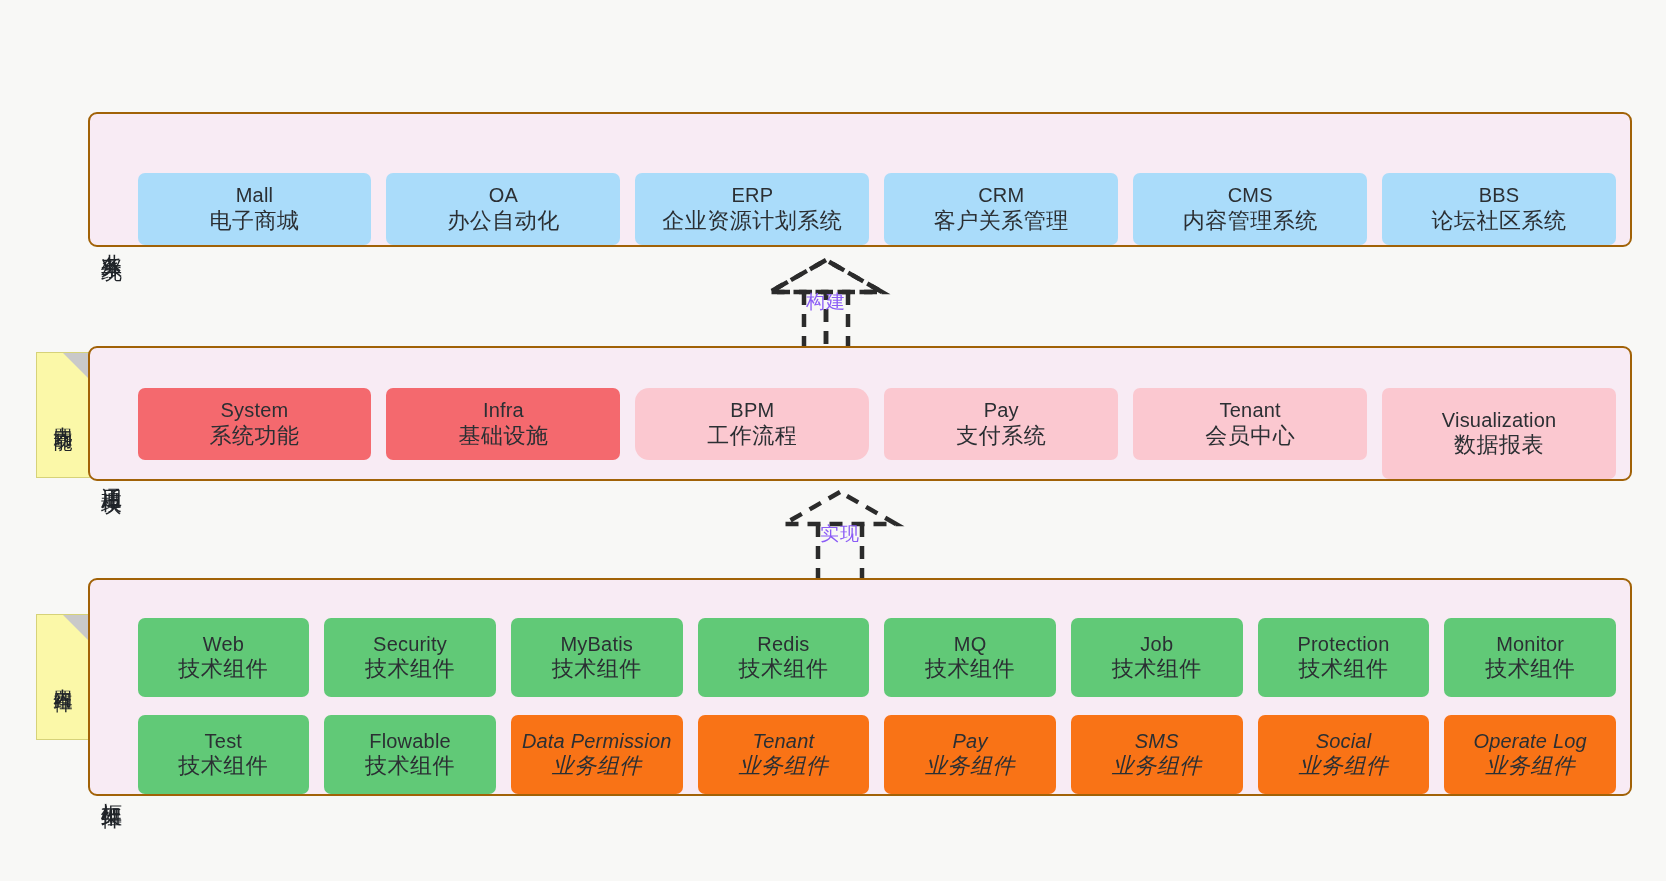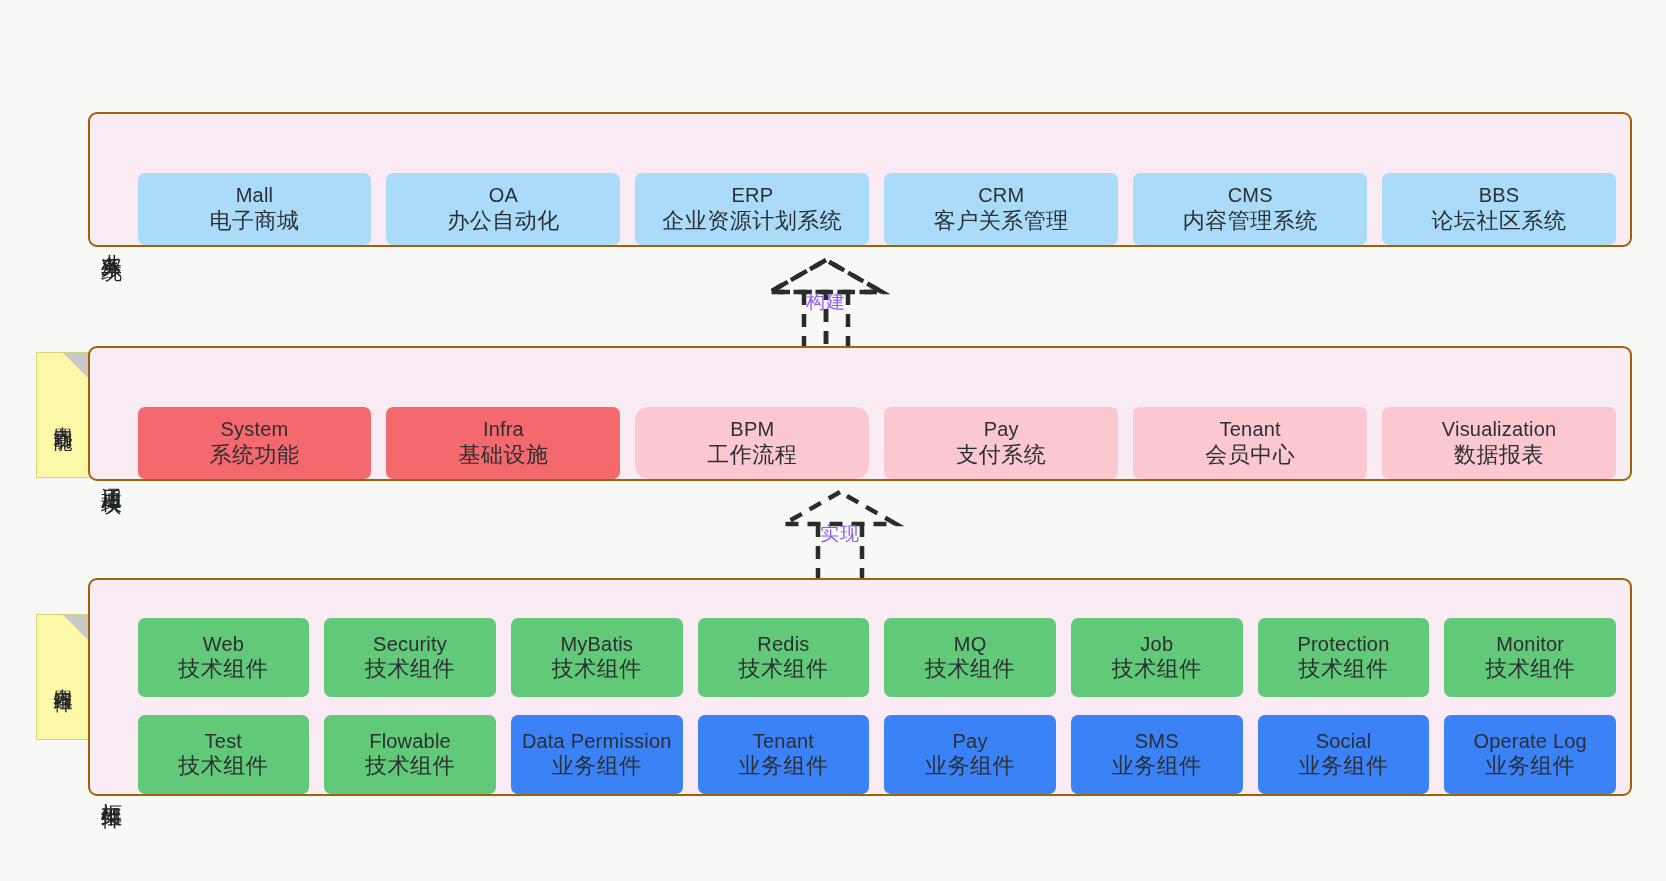--- a/index.html
+++ b/index.html
@@ -85,21 +85,21 @@
   }
   .card .cn {
     font-size: 22px;
     letter-spacing: 0.5px;
   }
 
   .c-blue        { background: #aadcfa; }
   .c-red         { background: #f4696e; }
   .c-pink        { background: #fbc8d0; }
   .c-green       { background: #61c977; }
-  .c-lightgreen  { background: #3b82f6; }
+  .c-lightgreen  { background: #f97316; font-style: italic; }
 
   
   .note {
     position: absolute;
     background: #fbf8a8;
     border: 1px solid #d6d279;
     display: flex;
     align-items: center;
     justify-content: center;
   }
@@ -206,21 +206,21 @@
           <div class="cn">工作流程</div>
         </div>
         <div class="card c-pink" style="height:72px;">
           <div class="en">Pay</div>
           <div class="cn">支付系统</div>
         </div>
         <div class="card c-pink" style="height:72px;">
           <div class="en">Tenant</div>
           <div class="cn">会员中心</div>
         </div>
-        <div class="card c-pink" style="height:72px;">
+        <div class="card c-pink" style="height:91px;">
           <div class="en">Visualization</div>
           <div class="cn">数据报表</div>
         </div>
       </div>
     </div>
   </div>
 
   <div class="arrow-group" style="left:770px; top:490px; width:160px; height:90px;">
     <svg width="160" height="90" viewBox="0 0 160 90">
       <path d="M 70 2 L 14 34 L 126 34 Z" fill="none" stroke="#2b2b2b" stroke-width="4.5" stroke-dasharray="13,9"></path>

